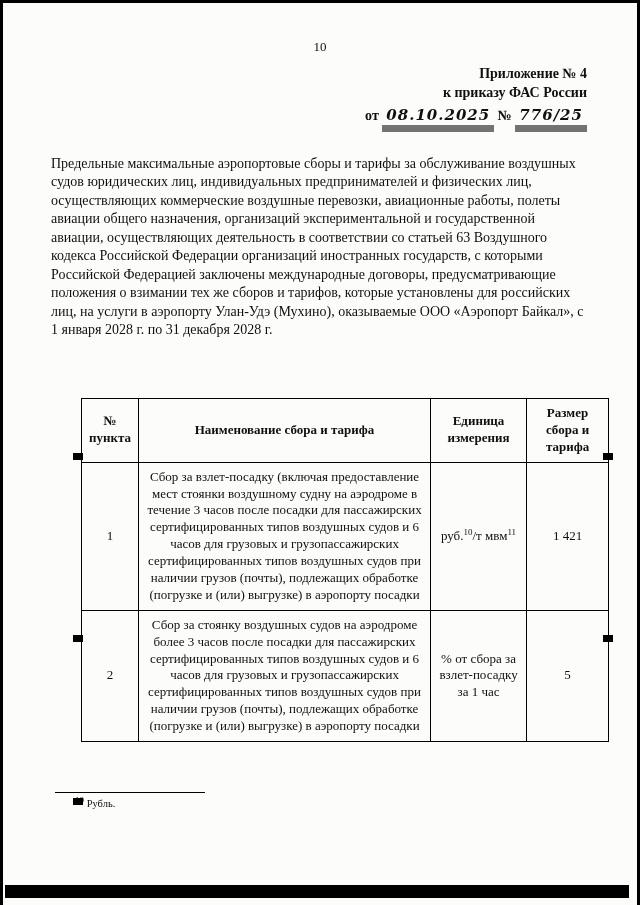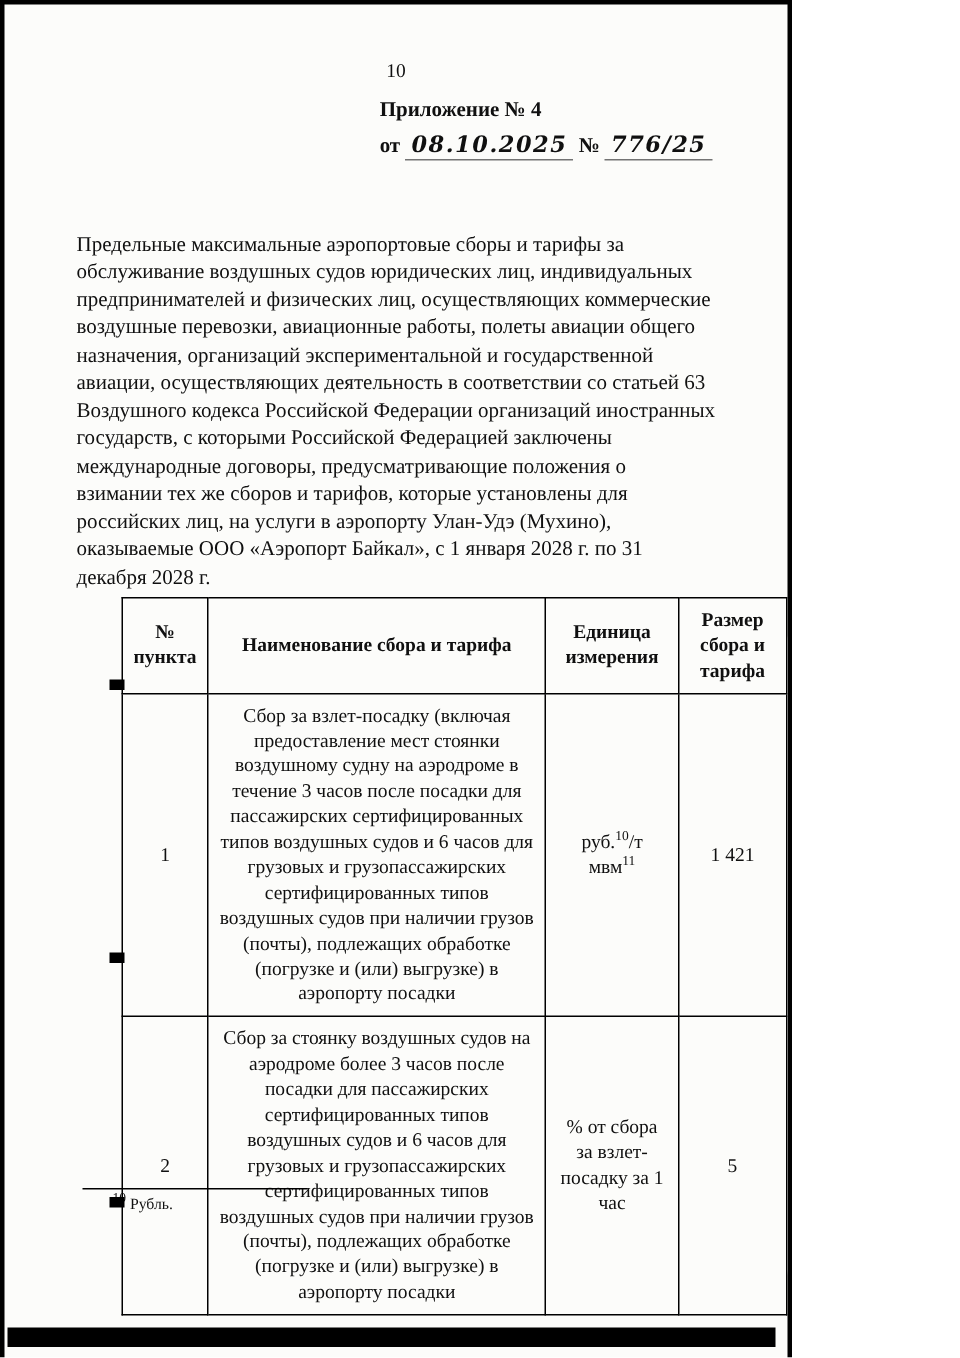--- a/index.html
+++ b/index.html
@@ -4,48 +4,48 @@
 <style>
   * { margin: 0; padding: 0; box-sizing: border-box; }
   html, body { background: #ffffff; }
   body {
     font-family: "Liberation Serif", serif;
     color: #101010;
     width: 640px;
   }
   .scan {
     position: relative;
-    width: 528px;
+    width: 640px;
     height: 905px;
     background: #fcfcfa;
     border: solid #000;
     border-width: 3px 3px 0 3px;
     overflow: hidden;
   }
   .page-number {
     position: absolute;
     top: 36px; left: 0; right: 0;
     text-align: center;
     font-size: 13px;
   }
   .appendix {
     position: absolute;
     top: 62px;
     right: 50px;
-    text-align: left;
+    text-align: right;
     font-weight: bold;
     font-size: 14px;
     line-height: 1.35;
   }
   .appendix .order-line { white-space: nowrap; margin-top: 2px; }
   .hand {
     font-family: "DejaVu Serif", serif;
     font-style: italic;
     font-size: 15px;
-    border-bottom: 1px solid #737373;
+    border-bottom: 7px solid #737373;
     padding: 0 4px 1px 4px;
     letter-spacing: 1px;
   }
   .doc-title {
     position: absolute;
     top: 152px;
     left: 48px;
     right: 48px;
     text-align: left;
     font-weight: normal;
@@ -112,20 +112,21 @@
 </style>
 </head>
 <body>
 
 <div class="scan">
 
   <div class="page-number">10</div>
 
   <div class="appendix">
     <div>Приложение № 4</div>
+    <div>к приказу ФАС России</div>
     <div class="order-line">
       <span>от</span>
       <span class="hand">08.10.2025</span>
       <span>№</span>
       <span class="hand">776/25</span>
     </div>
   </div>
 
   <div class="doc-title">Предельные максимальные аэропортовые сборы и тарифы за обслуживание воздушных судов юридических лиц, индивидуальных предпринимателей и физических лиц, осуществляющих коммерческие воздушные перевозки, авиационные работы, полеты авиации общего назначения, организаций экспериментальной и государственной авиации, осуществляющих деятельность в соответствии со статьей 63 Воздушного кодекса Российской Федерации организаций иностранных государств, с которыми Российской Федерацией заключены международные договоры, предусматривающие положения о взимании тех же сборов и тарифов, которые установлены для российских лиц, на услуги в аэропорту Улан-Удэ (Мухино), оказываемые ООО «Аэропорт Байкал», с 1 января 2028 г. по 31 декабря 2028 г.</div>
 

